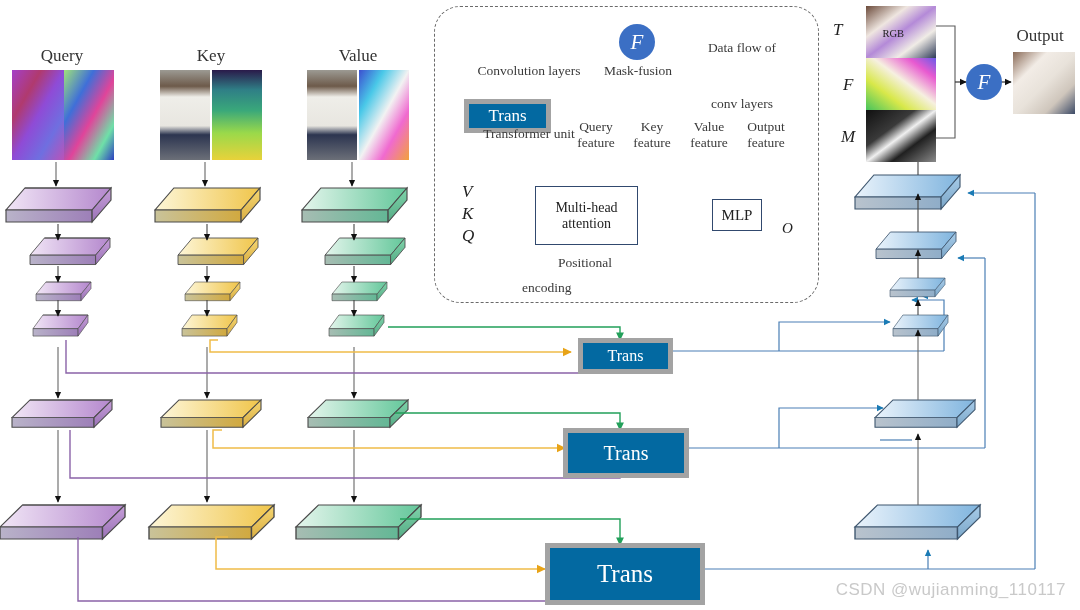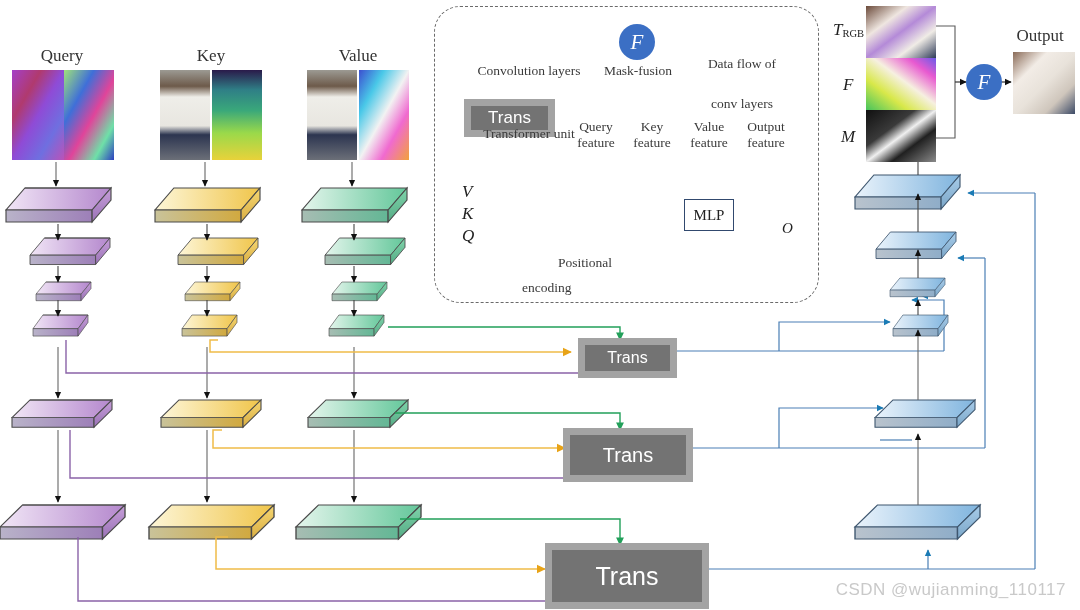--- a/index.html
+++ b/index.html
@@ -6,34 +6,34 @@
   body{width:1080px;height:610px;position:relative;overflow:hidden;
        font-family:"Liberation Serif",serif;color:#2b2b2b;}
   .stage{position:absolute;left:0;top:0;width:1080px;height:610px;}
   .svglayer{position:absolute;left:0;top:0;width:1080px;height:610px;}
   .abs{position:absolute;}
   .colhead{font-size:17px;color:#333;text-align:center;}
   .legendbox{position:absolute;left:434px;top:6px;width:383px;height:295px;
              border:1.6px dashed #6a6a6a;border-radius:26px;background:#fff;}
   .legtxt{position:absolute;font-size:13.5px;color:#3a3a3a;text-align:center;
           line-height:15px;}
-  .transbox{position:absolute;background:#737373;border:7px solid #a3a3a3;
+  .transbox{position:absolute;background:#0369a1;border:5px solid #a3a3a3;
             color:#ffffff;display:flex;align-items:center;justify-content:center;
-            font-family:Liberation Sans, sans-serif;}
+            font-family:Liberation Serif, serif;}
   .wbox{position:absolute;background:#ffffff;border:1.2px solid #31496e;
         display:flex;align-items:center;justify-content:center;text-align:center;
         font-size:14px;color:#222;line-height:16px;}
   .mathlbl{position:absolute;font-style:italic;font-family:"Liberation Serif",serif;color:#222;}
   .wm{position:absolute;right:14px;bottom:10px;font-family:"Liberation Sans",sans-serif;
       font-size:17px;color:#c9c9c9;letter-spacing:.5px;}
   .fcircle{position:absolute;border-radius:50%;background:#3b6fc4;color:#fff;
            display:flex;align-items:center;justify-content:center;
            font-style:italic;font-family:"Liberation Serif",serif;}
   .dashinner{position:absolute;border:2.2px dashed #10204f;border-radius:9px;background:#fff;}
-  .sub{font-size:.62em;vertical-align:-0.22em;font-style:normal;}
+  .sub{font-size:.62em;vertical-align:-0.22em;font-style:normal;margin-left:40px;}
 </style>
 </head>
 <body>
 
 <div class="stage">
 
   <svg class="svglayer" viewBox="0 0 1080 610">
     <defs>
 
       <linearGradient id="qTop" x1="0" y1="0" x2="1" y2="0">
@@ -367,43 +367,47 @@
   <div class="abs colhead" style="left:157px;top:46px;width:108px;">Key</div>
   <div class="abs colhead" style="left:304px;top:46px;width:108px;">Value</div>
 
   <div class="legendbox"></div>
 
   <div class="legtxt" style="left:459px;top:63px;width:140px;">Convolution layers</div>
 
   <div class="fcircle" style="left:619px;top:24px;width:36px;height:36px;font-size:21px;">F</div>
   <div class="legtxt" style="left:596px;top:63px;width:84px;">Mask-fusion</div>
 
-  <div class="legtxt" style="left:692px;top:56px;width:100px;">Data flow of</div>
+  <div class="legtxt" style="left:692px;top:40px;width:100px;">Data flow of</div>
   <div class="legtxt" style="left:692px;top:80px;width:100px;margin-top:16px;">conv layers</div>
 
   <div class="transbox" style="left:464px;top:99px;width:77px;height:24px;font-size:17px;">Trans</div>
   <div class="legtxt" style="left:464px;top:126px;width:130px;">Transformer unit</div>
 
   <div class="legtxt" style="left:568px;top:119px;width:56px;">Query</div>
   <div class="legtxt" style="left:568px;top:135px;width:56px;">feature</div>
   <div class="legtxt" style="left:624px;top:119px;width:56px;">Key</div>
   <div class="legtxt" style="left:624px;top:135px;width:56px;">feature</div>
   <div class="legtxt" style="left:681px;top:119px;width:56px;">Value</div>
   <div class="legtxt" style="left:681px;top:135px;width:56px;">feature</div>
   <div class="legtxt" style="left:738px;top:119px;width:56px;">Output</div>
   <div class="legtxt" style="left:738px;top:135px;width:56px;">feature</div>
 
   <div class="dashinner" style="left:448px;top:178px;width:358px;height:114px;z-index:-1;"></div>
 
   <div class="mathlbl" style="left:462px;top:182px;font-size:17px;">V</div>
   <div class="mathlbl" style="left:462px;top:204px;font-size:17px;">K</div>
   <div class="mathlbl" style="left:462px;top:226px;font-size:17px;">Q</div>
 
-
-  <div class="wbox" style="left:684px;top:199px;width:48px;height:30px;font-size:15px;">MLP</div>
+  <div class="wbox" style="left:535px;top:186px;width:101px;height:57px;flex-direction:column;">
+    <span>Multi-head</span>
+    <span>attention</span>
+  </div>
+
+  <div class="wbox" style="left:712px;top:199px;width:48px;height:30px;font-size:15px;">MLP</div>
 
   <div class="mathlbl" style="left:782px;top:220px;font-size:15px;">O</div>
 
   <div class="legtxt" style="left:522px;top:255px;width:90px;text-align:right;">Positional</div>
   <div class="legtxt" style="left:522px;top:280px;width:90px;text-align:left;">encoding</div>
 
   <div class="transbox" style="left:578px;top:338px;width:85px;height:26px;font-size:16px;">Trans</div>
   <div class="transbox" style="left:563px;top:428px;width:116px;height:40px;font-size:20px;">Trans</div>
   <div class="transbox" style="left:545px;top:543px;width:150px;height:52px;font-size:25px;">Trans</div>
 

